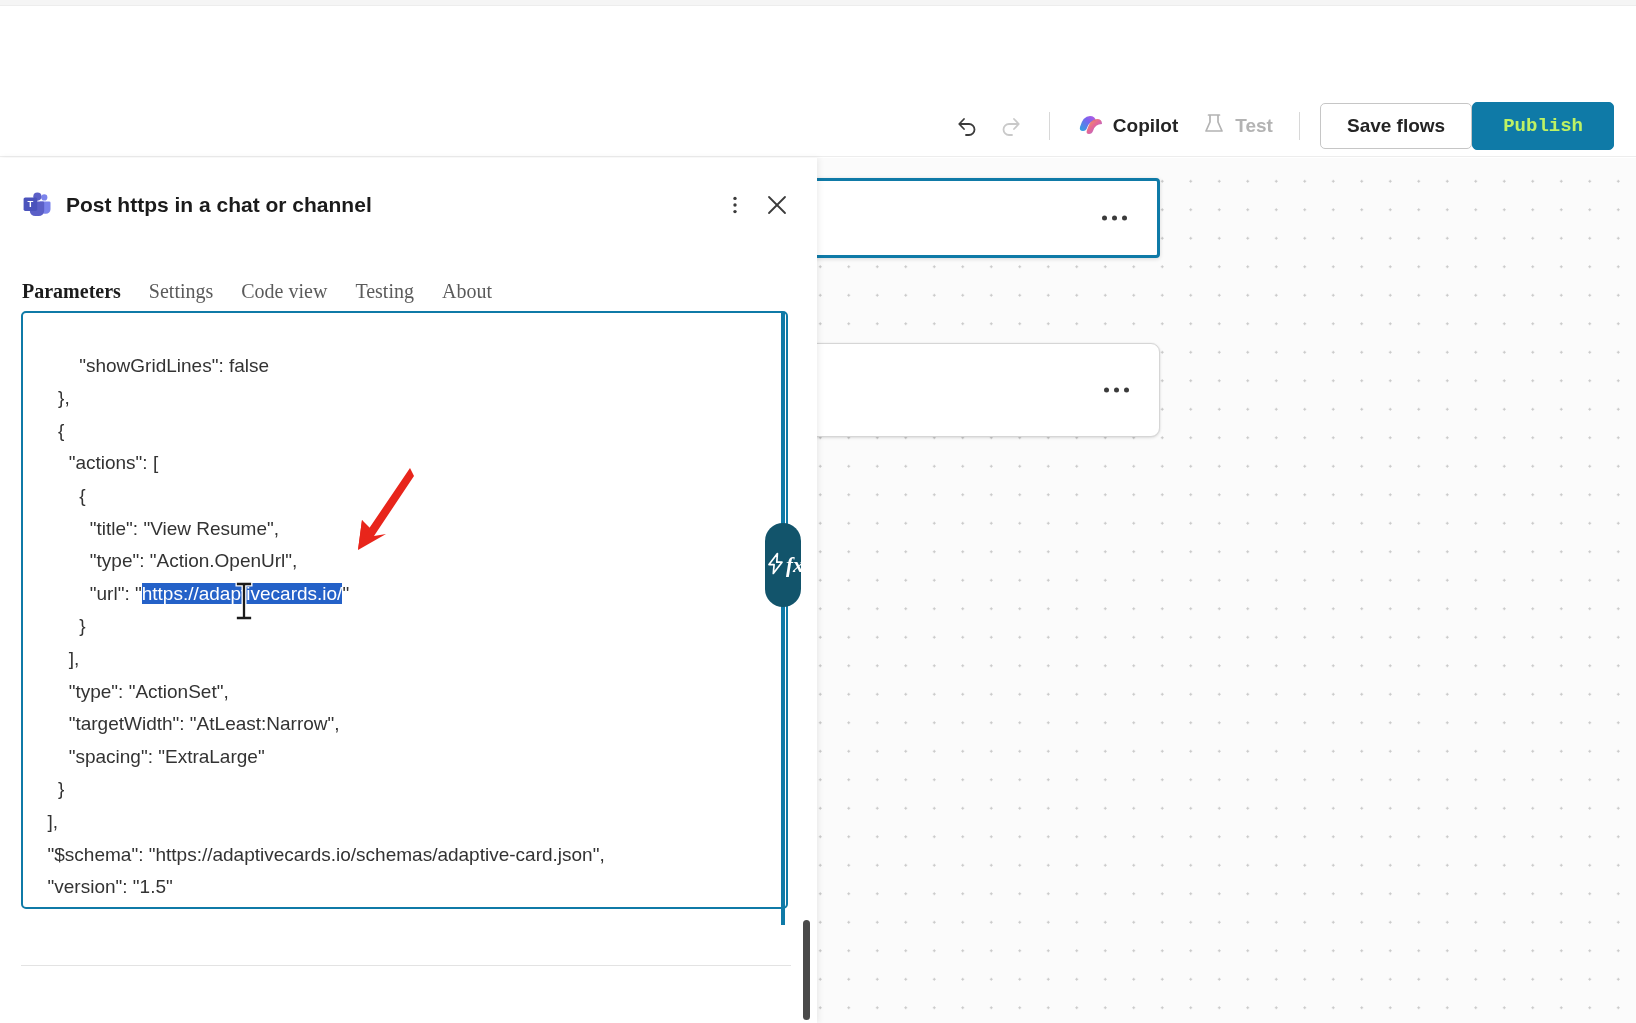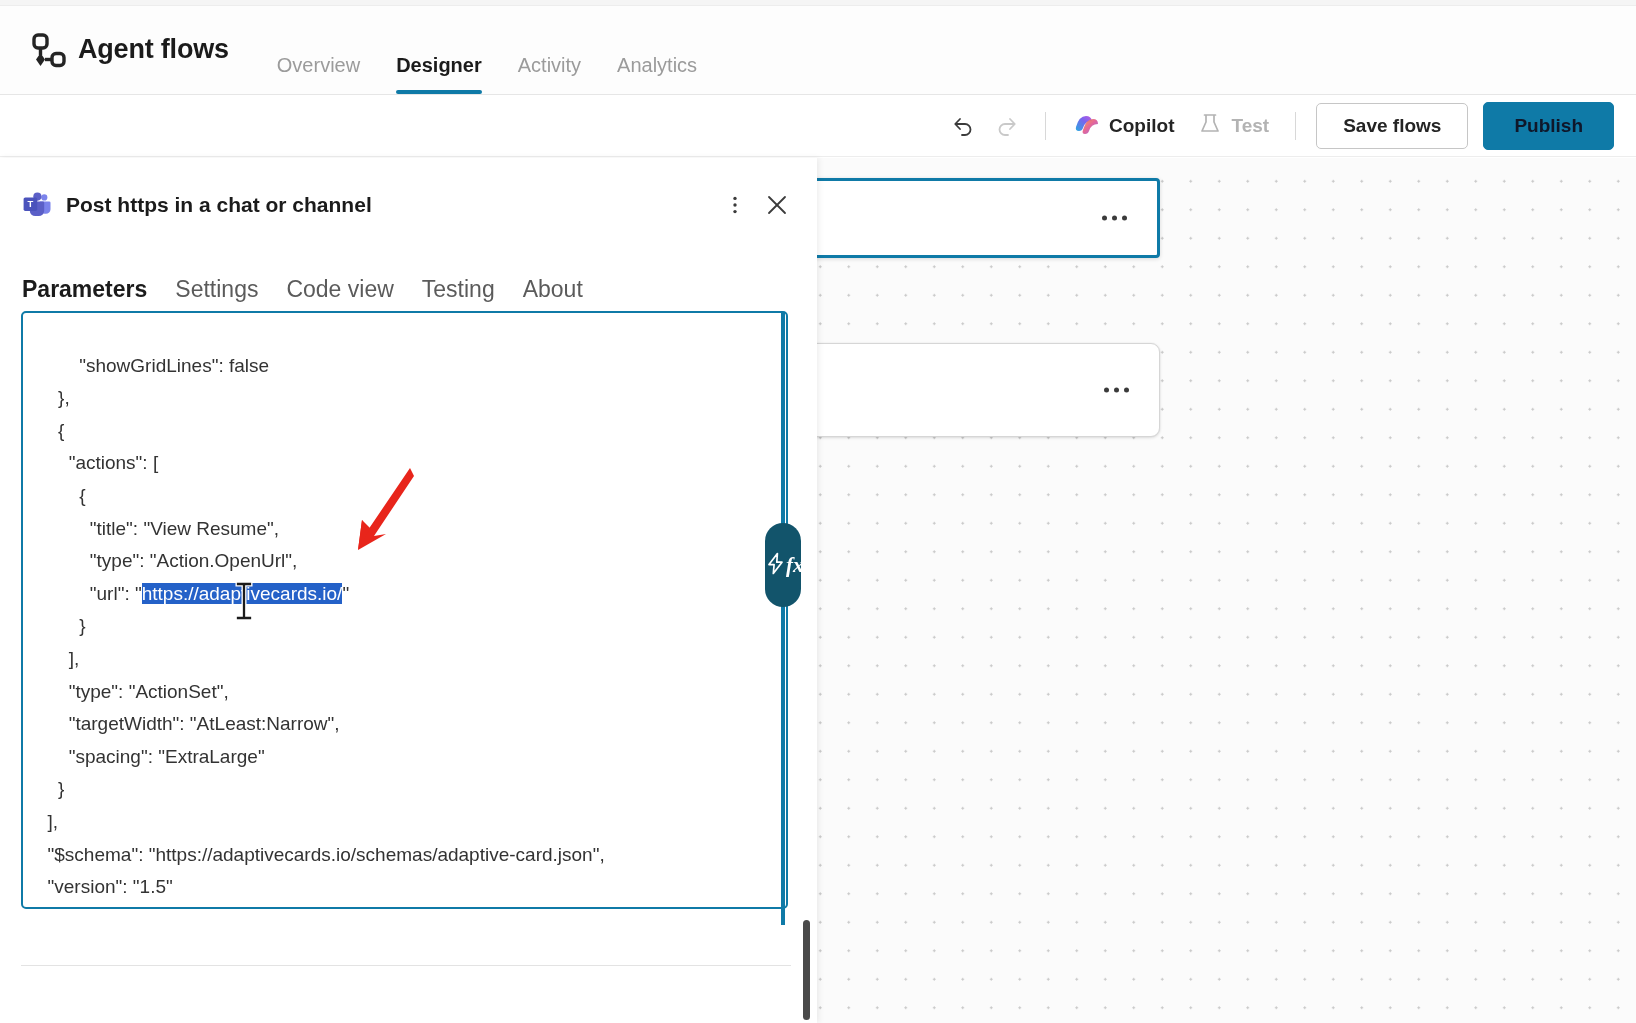--- a/index.html
+++ b/index.html
@@ -162,31 +162,31 @@
     background: #ffffff;
     border: 1px solid #c6c6c6;
     border-radius: 5px;
     padding: 11px 26px;
     cursor: pointer;
     white-space: nowrap;
     margin-left: 6px;
   }
 
   .btn-primary {
-    font-family: Liberation Sans, sans-serif;
+    font-family: Liberation Mono, monospace;
     font-size: 19px;
     font-weight: bold;
-    color: #0f172a;
+    color: #bef264;
     background: #0f7aa7;
     border: 1px solid #0f7aa7;
     border-radius: 5px;
     padding: 12px 30px;
     cursor: pointer;
     white-space: nowrap;
-    margin-left: 15px;
+    margin-left: 0;
   }
 
   
   .canvas {
     position: absolute;
     left: 0;
     top: 158px;
     width: 1636px;
     height: 865px;
     background-color: #fbfbfb;
@@ -282,22 +282,22 @@
   .panel-tabs {
     display: flex;
     align-items: flex-end;
     padding-left: 22px;
     margin-top: 48px;
     height: 44px;
   }
 
   .panel-tab {
     position: relative;
-    font-family: Liberation Sans, sans-serif;
-    font-size: 23px;
+    font-family: Liberation Serif, serif;
+    font-size: 20px;
     color: #5b5b5b;
     background: none;
     border: none;
     cursor: pointer;
     padding: 0 14px 13px 14px;
     white-space: nowrap;
     margin-top: 46px;
   }
   .panel-tab:first-child { padding-left: 0; }
 
@@ -426,41 +426,20 @@
     pointer-events: none;
   }
 </style>
 </head>
 <body>
 
 <div id="app">
 
   <div class="top-strip"></div>
 
-  <div class="app-header">
-
-    <div class="brand-icon">
-      <svg width="42" height="42" viewBox="0 0 42 42">
-        <rect x="9" y="4" width="13" height="13" rx="4" fill="none" stroke="#242424" stroke-width="3.4"></rect>
-        <line x1="15.5" y1="17" x2="15.5" y2="24" stroke="#242424" stroke-width="3.4"></line>
-        <path d="M15.5 22 L20 28.5 L15.5 35 L11 28.5 Z" fill="#242424"></path>
-        <line x1="20" y1="28.5" x2="27" y2="28.5" stroke="#242424" stroke-width="3.4"></line>
-        <rect x="27" y="22.5" width="12" height="12" rx="4" fill="none" stroke="#242424" stroke-width="3.4"></rect>
-      </svg>
-    </div>
-
-    <div class="app-title">Agent flows</div>
-
-    <div class="nav-tabs">
-      <button class="nav-tab">Overview</button>
-      <button class="nav-tab active">Designer</button>
-      <button class="nav-tab">Activity</button>
-      <button class="nav-tab">Analytics</button>
-    </div>
-  </div>
 
   <div class="command-bar">
 
     <button class="cmd-icon-btn">
       <svg width="26" height="26" viewBox="0 0 26 26">
         <path d="M7 11 H16 a5.5 5.5 0 0 1 0 11 h-3" fill="none" stroke="#3b3b3b" stroke-width="1.8" stroke-linecap="round"></path>
         <path d="M11 6 L6.2 11 L11 16" fill="none" stroke="#3b3b3b" stroke-width="1.8" stroke-linecap="round" stroke-linejoin="round"></path>
       </svg>
     </button>
 

